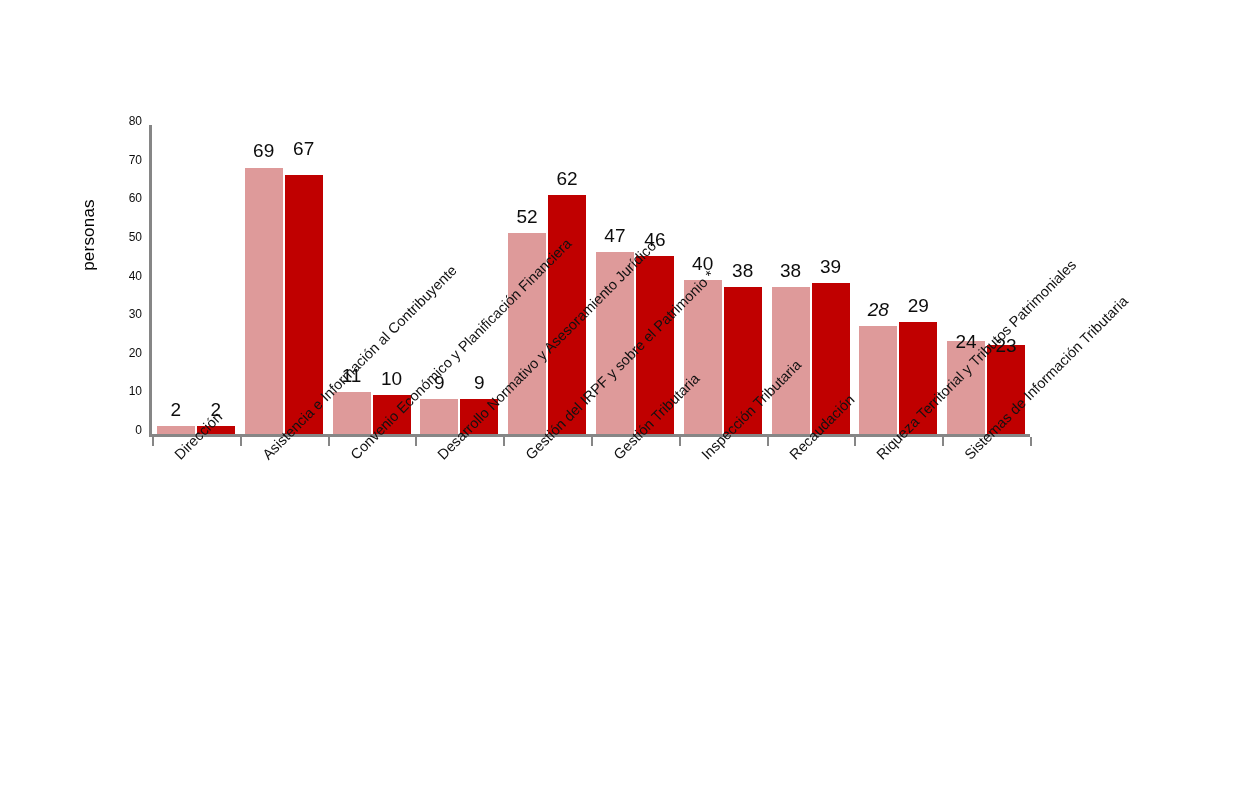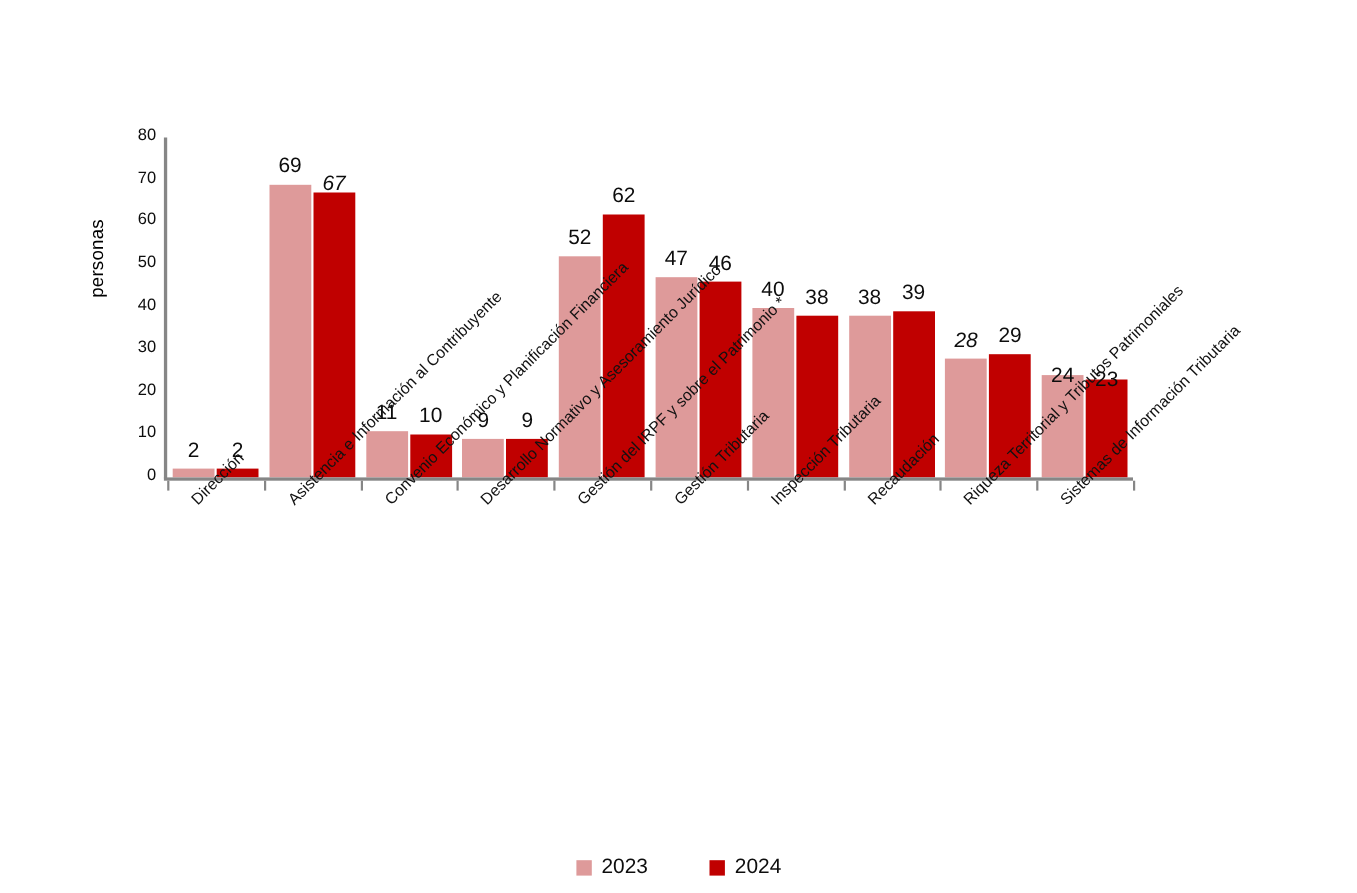--- a/index.html
+++ b/index.html
@@ -34,21 +34,21 @@
     font-size: 17px;
     color: #000;
     transform: rotate(-90deg);
     transform-origin: center center;
     letter-spacing: 0.2px;
   }
   .y-tick-label {
     position: absolute;
     width: 46px;
     text-align: right;
-    font-size: 15px;
+    font-size: 12px;
     color: #0d0d0d;
     line-height: 1;
   }
   .y-axis-line {
     position: absolute;
     left: 149px;
     top: 125px;
     width: 3px;
     height: 310px;
     background: #868686;
@@ -153,21 +153,21 @@
   <div class="y-axis-line"></div>
 
   <div class="plot-area" id="plot-area">
       <div class="bar s2023" style="left: 4.9px; width: 38px; height: 7.725px; background: rgb(222, 154, 154);"></div>
       <div class="bar-value" style="left: -6.1px; width: 60px; top: 275.275px;">2</div>
       <div class="bar s2024" style="left: 44.9px; width: 38px; height: 7.725px; background: rgb(192, 0, 0);"></div>
       <div class="bar-value" style="left: 33.9px; width: 60px; top: 275.275px;">2</div>
       <div class="bar s2023" style="left: 92.7px; width: 38px; height: 266.512px; background: rgb(222, 154, 154);"></div>
       <div class="bar-value" style="left: 81.7px; width: 60px; top: 16.4875px;">69</div>
       <div class="bar s2024" style="left: 132.7px; width: 38px; height: 258.788px; background: rgb(192, 0, 0);"></div>
-      <div class="bar-value" style="left: 121.7px; width: 60px; top: 33px; font-style: italic;">67</div>
+      <div class="bar-value" style="left: 121.7px; width: 60px; top: 14px;">67</div>
       <div class="bar s2023" style="left: 180.5px; width: 38px; height: 42.4875px; background: rgb(222, 154, 154);"></div>
       <div class="bar-value" style="left: 169.5px; width: 60px; top: 240.512px;">11</div>
       <div class="bar s2024" style="left: 220.5px; width: 38px; height: 38.625px; background: rgb(192, 0, 0);"></div>
       <div class="bar-value" style="left: 209.5px; width: 60px; top: 244.375px;">10</div>
       <div class="bar s2023" style="left: 268.3px; width: 38px; height: 34.7625px; background: rgb(222, 154, 154);"></div>
       <div class="bar-value" style="left: 257.3px; width: 60px; top: 248.238px;">9</div>
       <div class="bar s2024" style="left: 308.3px; width: 38px; height: 34.7625px; background: rgb(192, 0, 0);"></div>
       <div class="bar-value" style="left: 297.3px; width: 60px; top: 248.238px;">9</div>
       <div class="bar s2023" style="left: 356.1px; width: 38px; height: 200.85px; background: rgb(222, 154, 154);"></div>
       <div class="bar-value" style="left: 345.1px; width: 60px; top: 82.15px;">52</div>
@@ -217,24 +217,14 @@
       <div class="cat-label" style="left: 347.5px; top: 452px;">Convenio Económico y Planificación Financiera</div>
       <div class="cat-label" style="left: 435.3px; top: 452px;">Desarrollo Normativo y Asesoramiento Jurídico</div>
       <div class="cat-label" style="left: 523.1px; top: 452px;">Gestión del IRPF y sobre el Patrimonio *</div>
       <div class="cat-label" style="left: 610.9px; top: 452px;">Gestión Tributaria</div>
       <div class="cat-label" style="left: 698.7px; top: 452px;">Inspección Tributaria</div>
       <div class="cat-label" style="left: 786.5px; top: 452px;">Recaudación</div>
       <div class="cat-label" style="left: 874.3px; top: 452px;">Riqueza Territorial y Tributos Patrimoniales</div>
       <div class="cat-label" style="left: 962.1px; top: 452px;">Sistemas de Información Tributaria</div>
     </div>
 
-  <div class="legend" id="legend">
-      <div class="legend-item">
-        <span class="legend-swatch" style="background: rgb(222, 154, 154);"></span>
-        <span class="legend-label">2023</span>
-      </div>
-      <div class="legend-item">
-        <span class="legend-swatch" style="background: rgb(192, 0, 0);"></span>
-        <span class="legend-label">2024</span>
-      </div>
-    </div>
 
 </div>
 
 </body></html>

